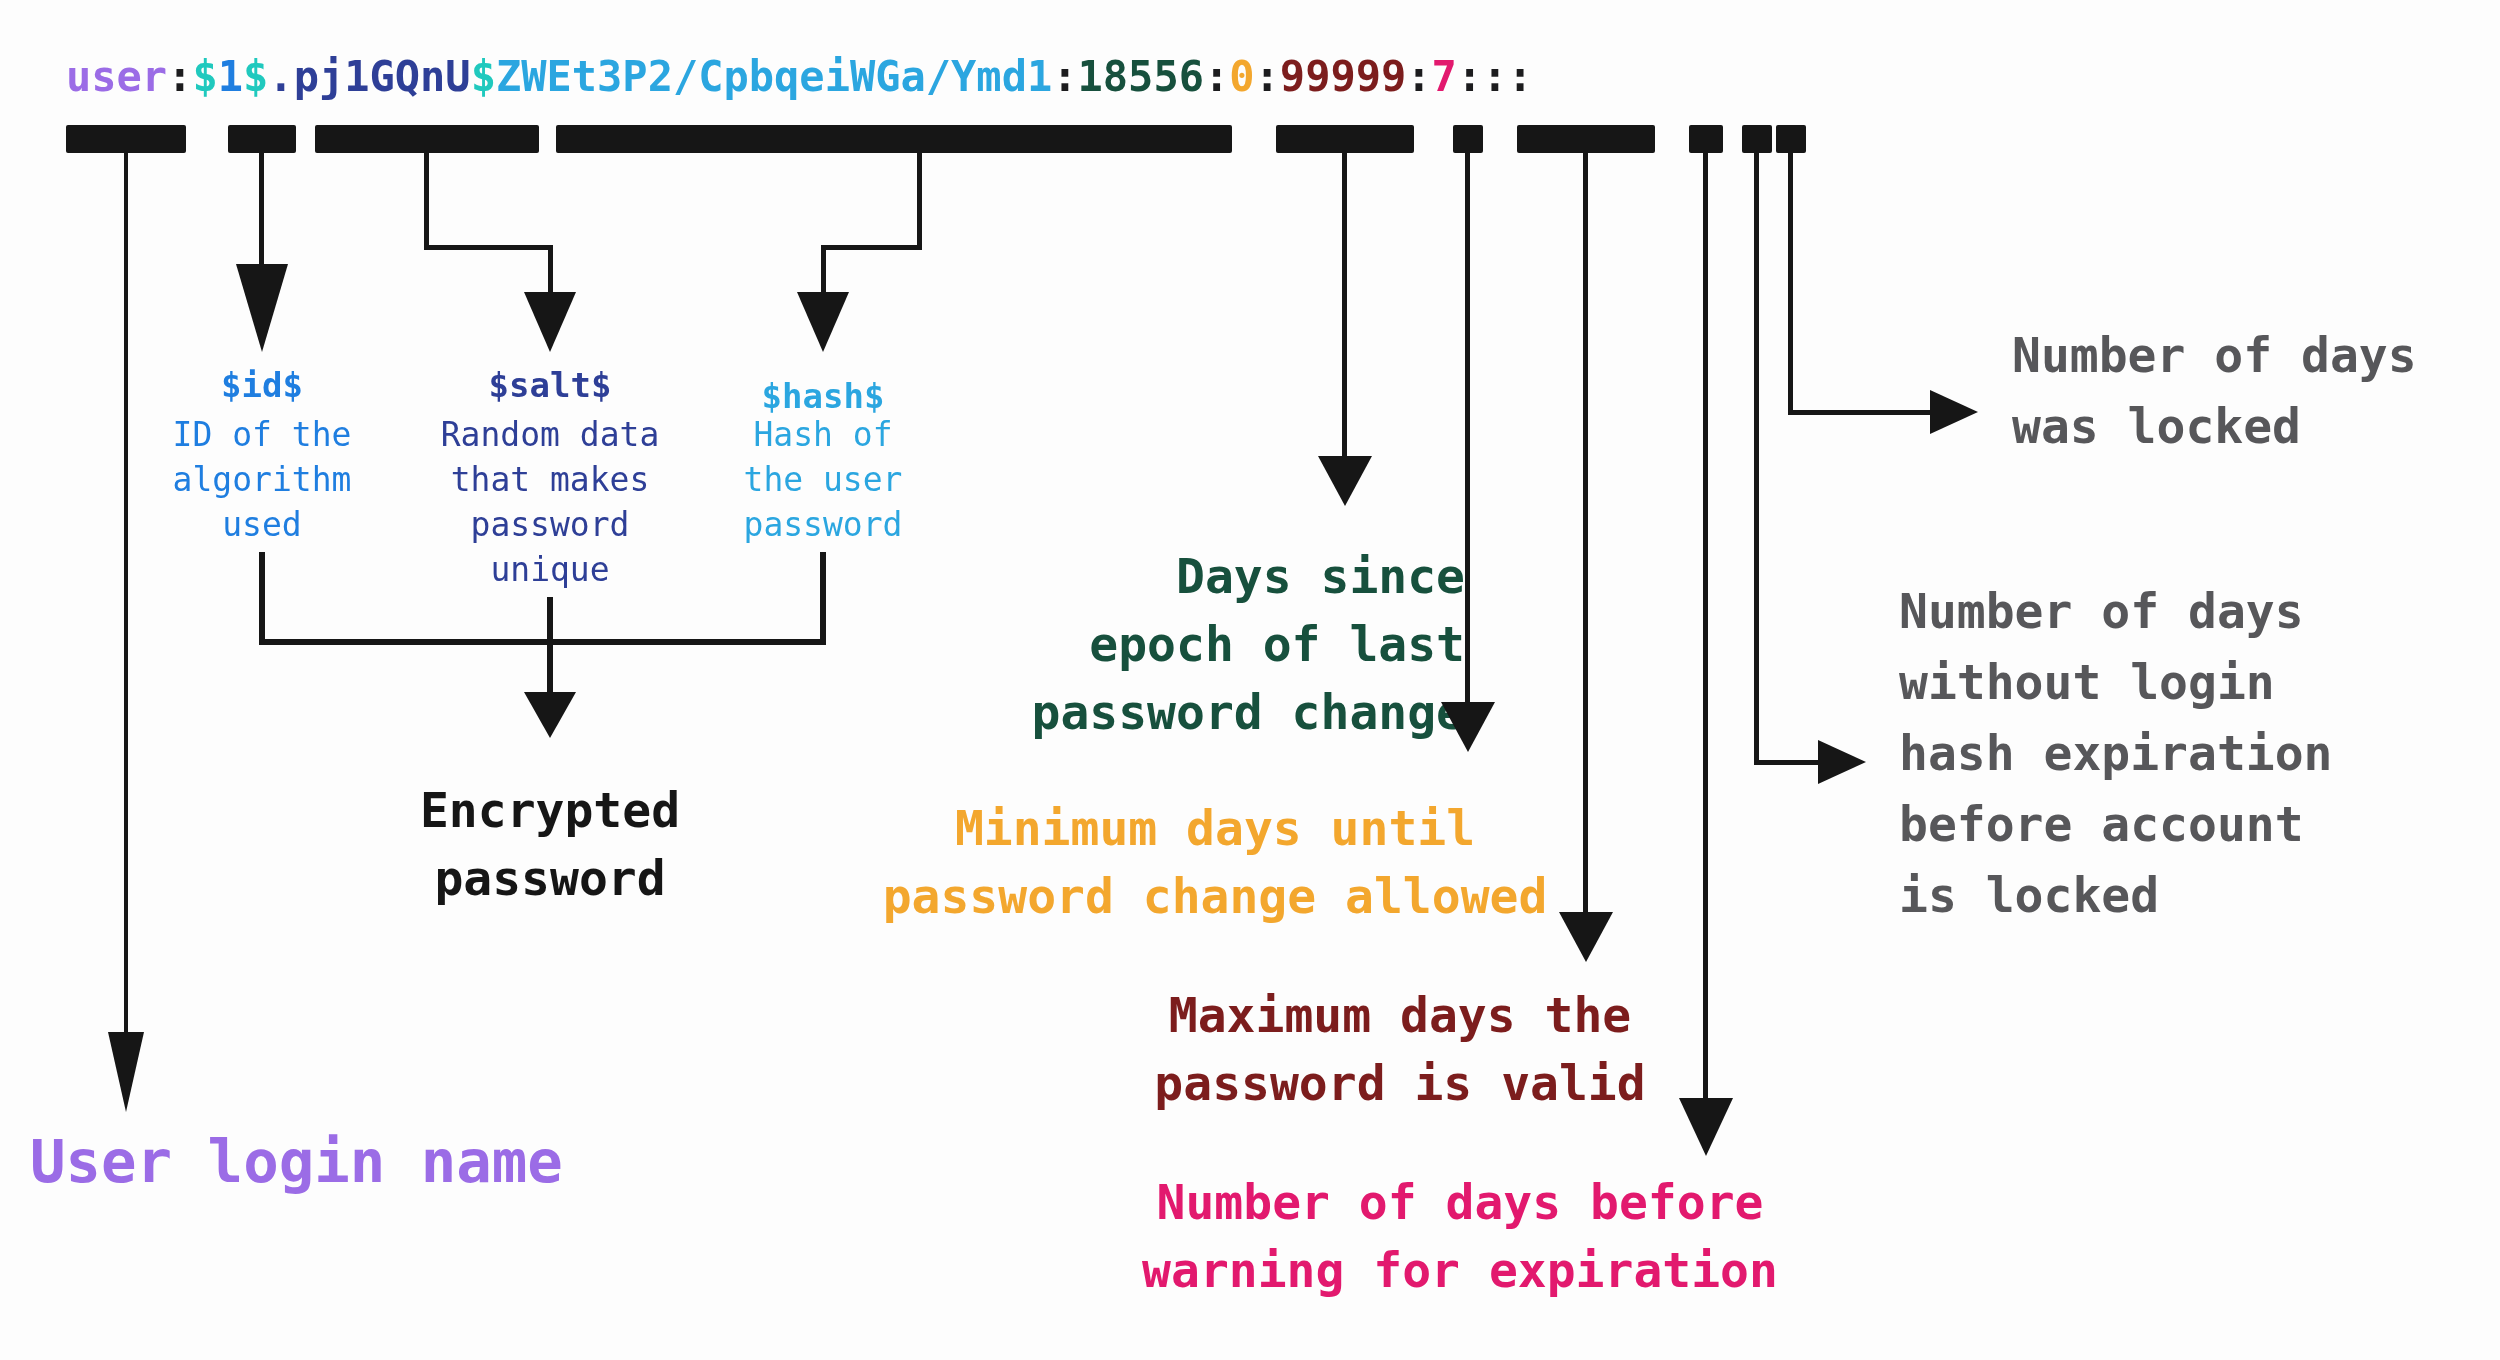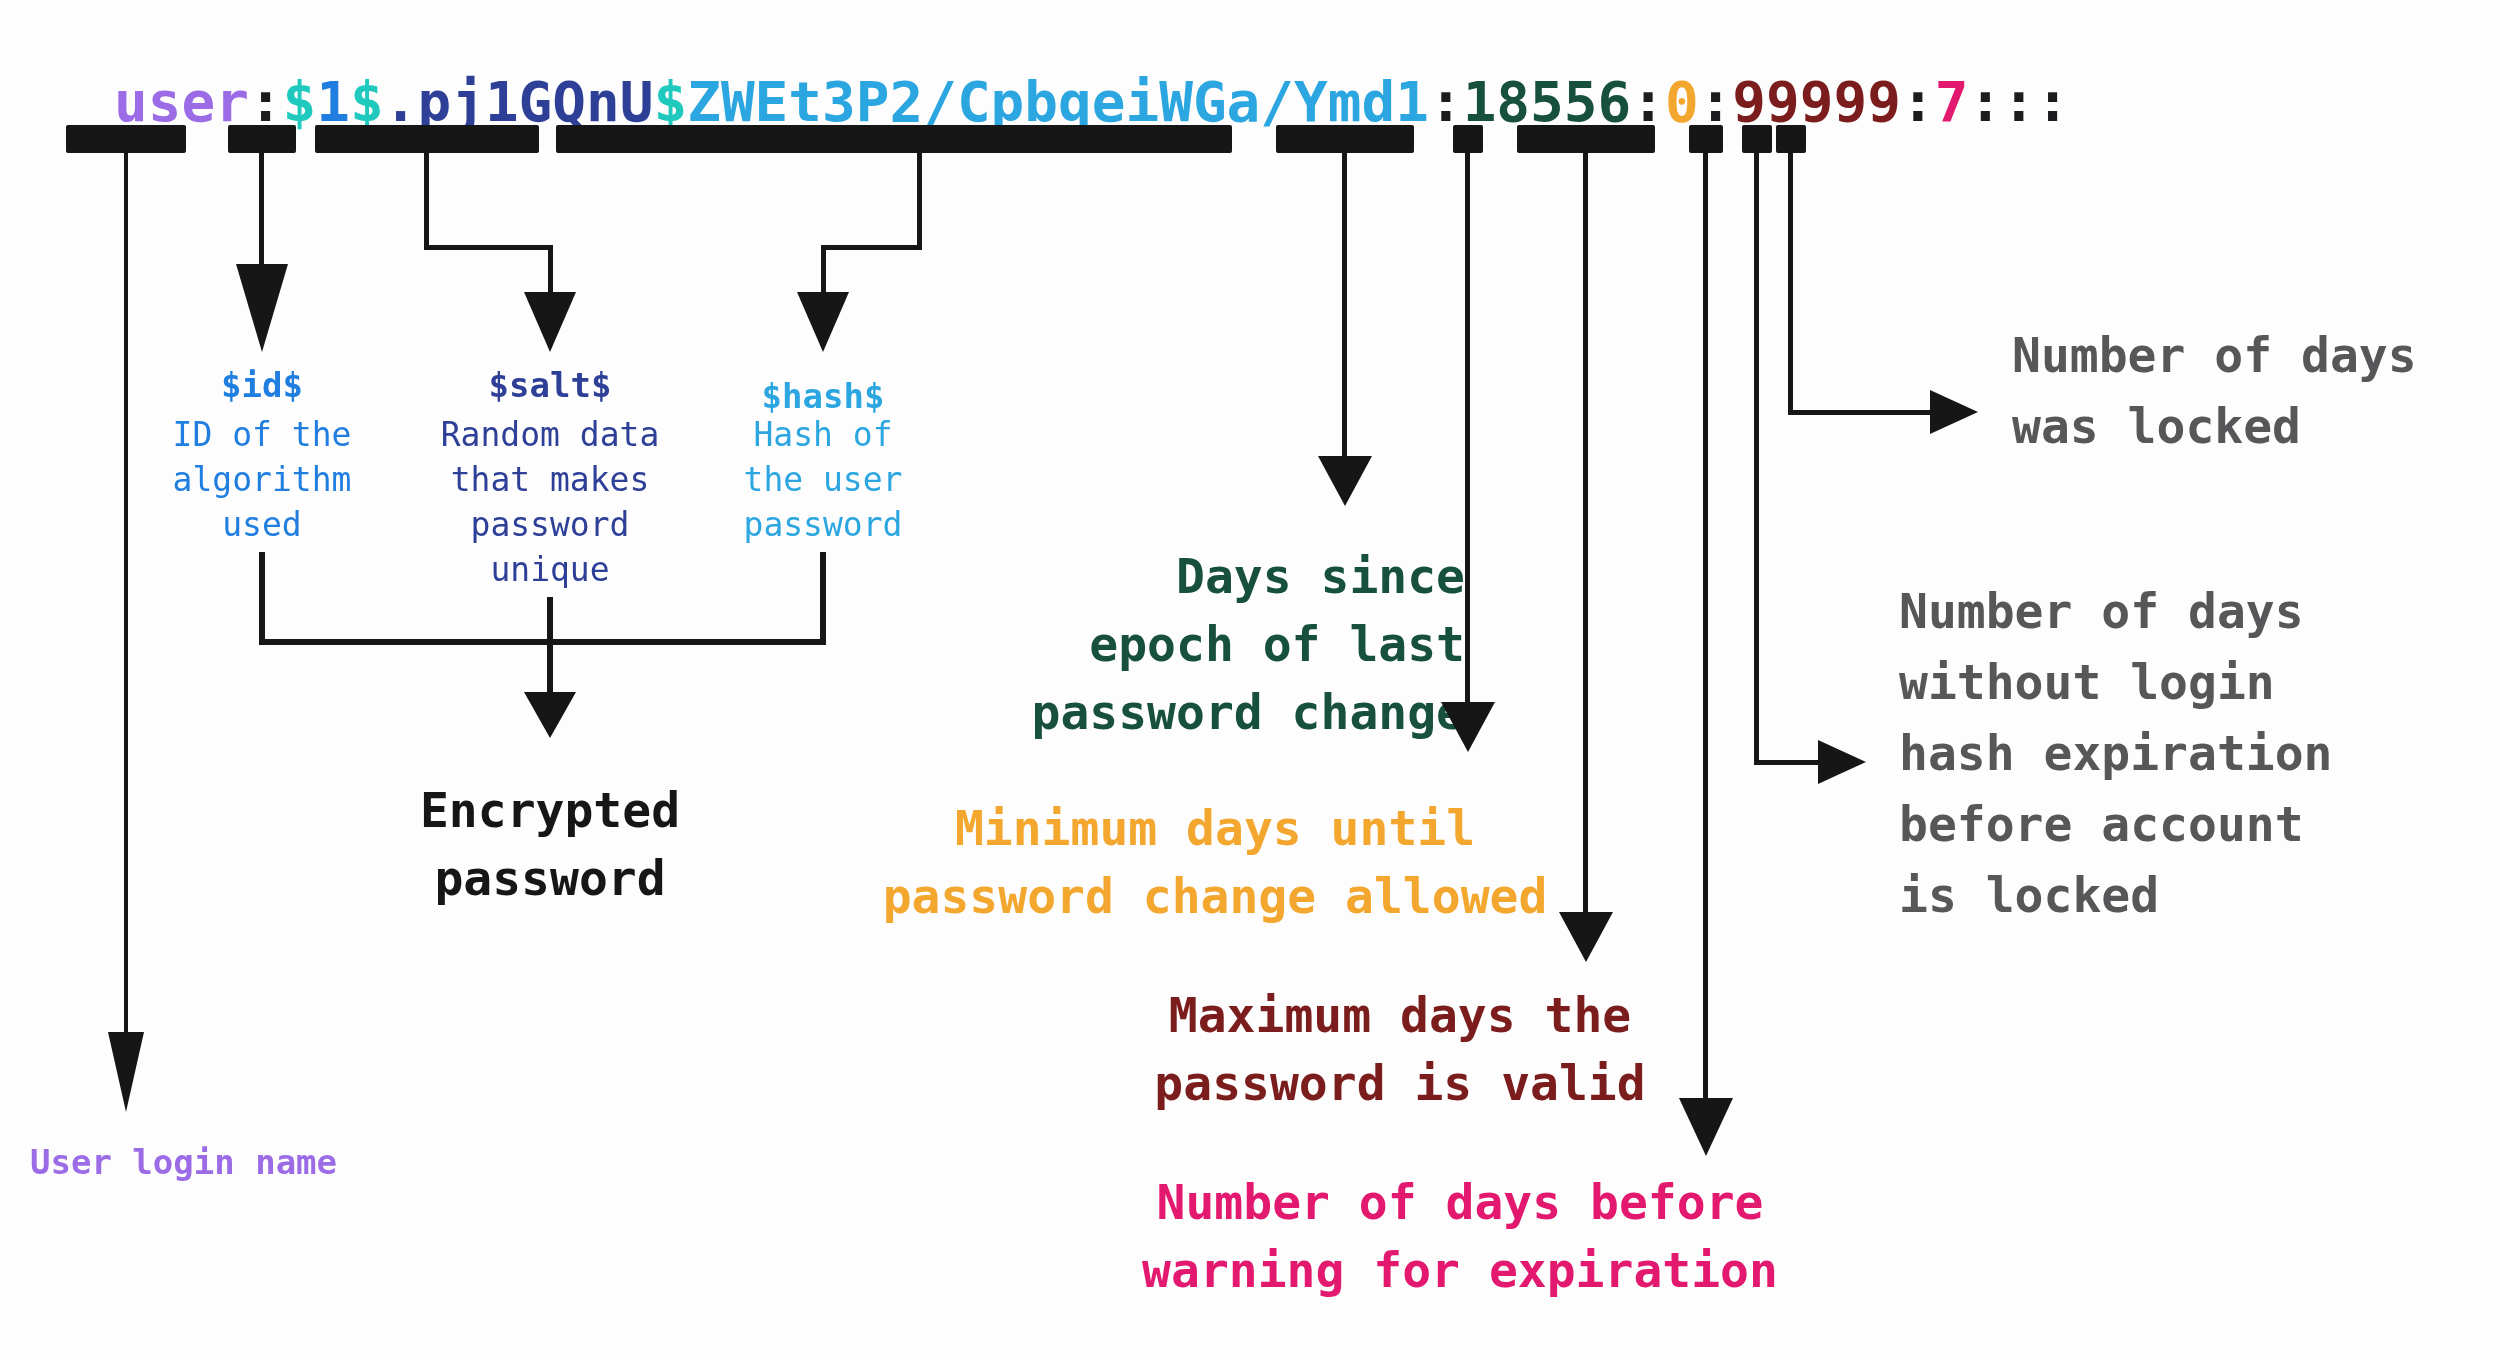--- a/index.html
+++ b/index.html
@@ -5,23 +5,23 @@
   html,body{margin:0;padding:0;background:#ffffff;}
   #canvas{
     position:relative;
     width:2500px;height:1360px;
     background:#fdfdfd;
     font-family:"DejaVu Sans Mono", monospace;
     overflow:hidden;
   }
   
   #code-line{
-    position:absolute;left:66px;top:68px;
-    font-size:56px;font-weight:bold;line-height:1.2;
-    white-space:pre;letter-spacing:0;margin-left:48px;
+    position:absolute;left:66px;top:52px;
+    font-size:42px;font-weight:bold;line-height:1.2;
+    white-space:pre;letter-spacing:0;
   }
   
   .bar{position:absolute;top:125px;height:28px;background:var(--ink);border-radius:2px;}
   
   .vline{position:absolute;width:5px;background:var(--ink);}
   .hline{position:absolute;height:5px;background:var(--ink);}
   .thick{width:6px;}
   .bracket-h{position:absolute;height:6px;background:var(--ink);}
   
   .head-down{position:absolute;width:0;height:0;}
@@ -30,21 +30,21 @@
   .hd-mid{border-left:26px solid transparent;border-right:26px solid transparent;border-top:60px solid var(--ink);}
   .hd-chunk{border-left:27px solid transparent;border-right:27px solid transparent;border-top:50px solid var(--ink);}
   .hd-long{border-left:27px solid transparent;border-right:27px solid transparent;border-top:58px solid var(--ink);}
   .head-right{position:absolute;width:0;height:0;border-top:22px solid transparent;border-bottom:22px solid transparent;border-left:48px solid var(--ink);}
   
   .tblock{position:absolute;text-align:center;}
   .tleft{text-align:left;}
   .lab{font-size:34px;font-weight:bold;line-height:45px;}
   .desc{font-size:33px;font-weight:normal;line-height:45px;}
   .big{font-size:48px;font-weight:bold;line-height:68px;}
-  .big50{font-size:34px;font-weight:bold;line-height:60px;}
+  .big50{font-size:59px;font-weight:bold;line-height:60px;}
   .gray-lines{font-size:48px;font-weight:bold;line-height:71px;}
   .c-purple{color:var(--purple);} .c-blue{color:var(--blue);} .c-navy{color:var(--navy);}
   .c-sky{color:var(--sky);} .c-green{color:var(--green);} .c-orange{color:var(--orange);}
   .c-maroon{color:var(--maroon);} .c-pink{color:var(--pink);} .c-gray{color:var(--gray);}
   .c-ink{color:var(--ink);}
 </style>
 </head>
 <body>
 
 <div id="canvas">

